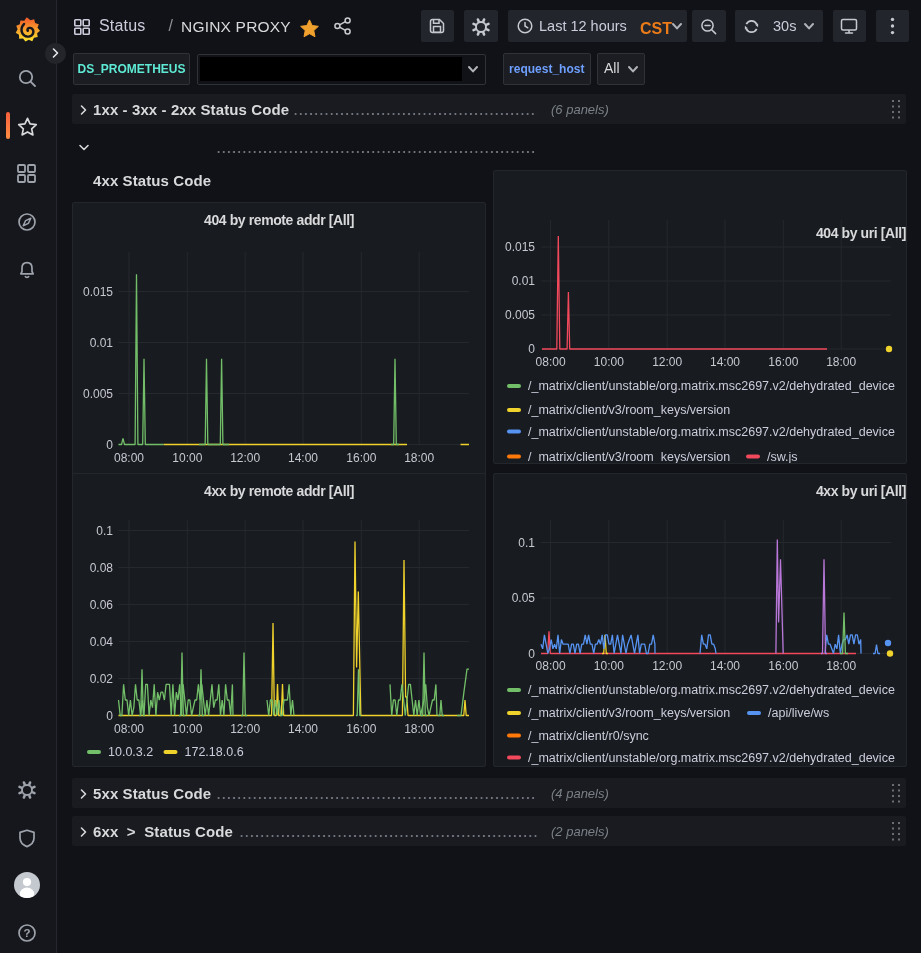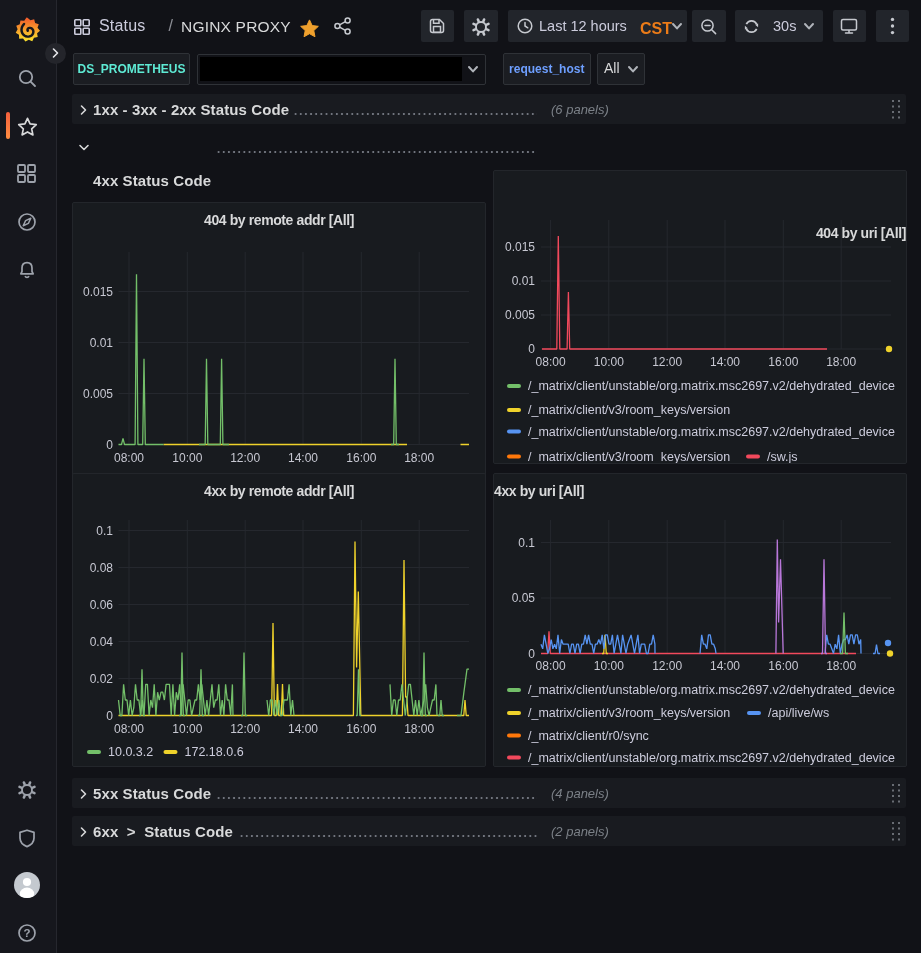--- a/index.html
+++ b/index.html
@@ -321,21 +321,21 @@
       <polyline points="348.0,241.5 349.7,241.5 351.0,178.6 352.3,241.5 354.0,241.5" fill="none" stroke="#73BF69" stroke-width="1.3" stroke-linejoin="bevel" stroke-linecap="butt"></polyline>
       <polyline points="365.0,241.5 366.8,241.5 368.0,226.0 369.2,241.5 371.0,241.5" fill="none" stroke="#73BF69" stroke-width="1.3" stroke-linejoin="bevel" stroke-linecap="butt"></polyline>
       <polyline points="384.0,241.5 388.0,241.5 391.0,217.4 394.0,195.2 396.0,195.2" fill="none" stroke="#73BF69" stroke-width="1.3" stroke-linejoin="bevel" stroke-linecap="butt"></polyline>
       <rect x="14" y="276" width="14" height="4" rx="2" fill="#73BF69"></rect>
       <text x="35" y="282" font-size="12.5" fill="#ccccdc">10.0.3.2</text>
       <rect x="90.5" y="276" width="14" height="4" rx="2" fill="#EFD22B"></rect>
       <text x="111.5" y="282" font-size="12.5" fill="#ccccdc">172.18.0.6</text>
     </svg>
   </div>
 <div style="position:absolute;width:412px;height:292px;background:#181b1f;border:1px solid #23262b;border-radius:2px;overflow:hidden;left:493px;top:473px;">
-    <div style="position:absolute;top:9px;left:0;width:100%;text-align:left;font-size:14px;font-weight:bold;color:#d8d9da;letter-spacing:-0.4px;">4xx by uri [All]</div>
+    <div style="position:absolute;top:9px;left:0;width:100%;text-align:right;font-size:14px;font-weight:bold;color:#d8d9da;letter-spacing:-0.4px;">4xx by uri [All]</div>
     <svg width="413" height="292" viewBox="0 0 413 292" style="position:absolute;left:0;top:0;font-family:'Liberation Sans',sans-serif">
       <line x1="56.6" y1="46" x2="56.6" y2="179.5" stroke="#25282e" stroke-width="1"></line>
       <line x1="114.8" y1="46" x2="114.8" y2="179.5" stroke="#25282e" stroke-width="1"></line>
       <line x1="173.2" y1="46" x2="173.2" y2="179.5" stroke="#25282e" stroke-width="1"></line>
       <line x1="231" y1="46" x2="231" y2="179.5" stroke="#25282e" stroke-width="1"></line>
       <line x1="289.3" y1="46" x2="289.3" y2="179.5" stroke="#25282e" stroke-width="1"></line>
       <line x1="347.2" y1="46" x2="347.2" y2="179.5" stroke="#25282e" stroke-width="1"></line>
       <line x1="47" y1="68.5" x2="397" y2="68.5" stroke="#25282e" stroke-width="1"></line>
       <line x1="47" y1="124" x2="397" y2="124" stroke="#25282e" stroke-width="1"></line>
       <line x1="47" y1="179.5" x2="397" y2="179.5" stroke="#25282e" stroke-width="1"></line>

